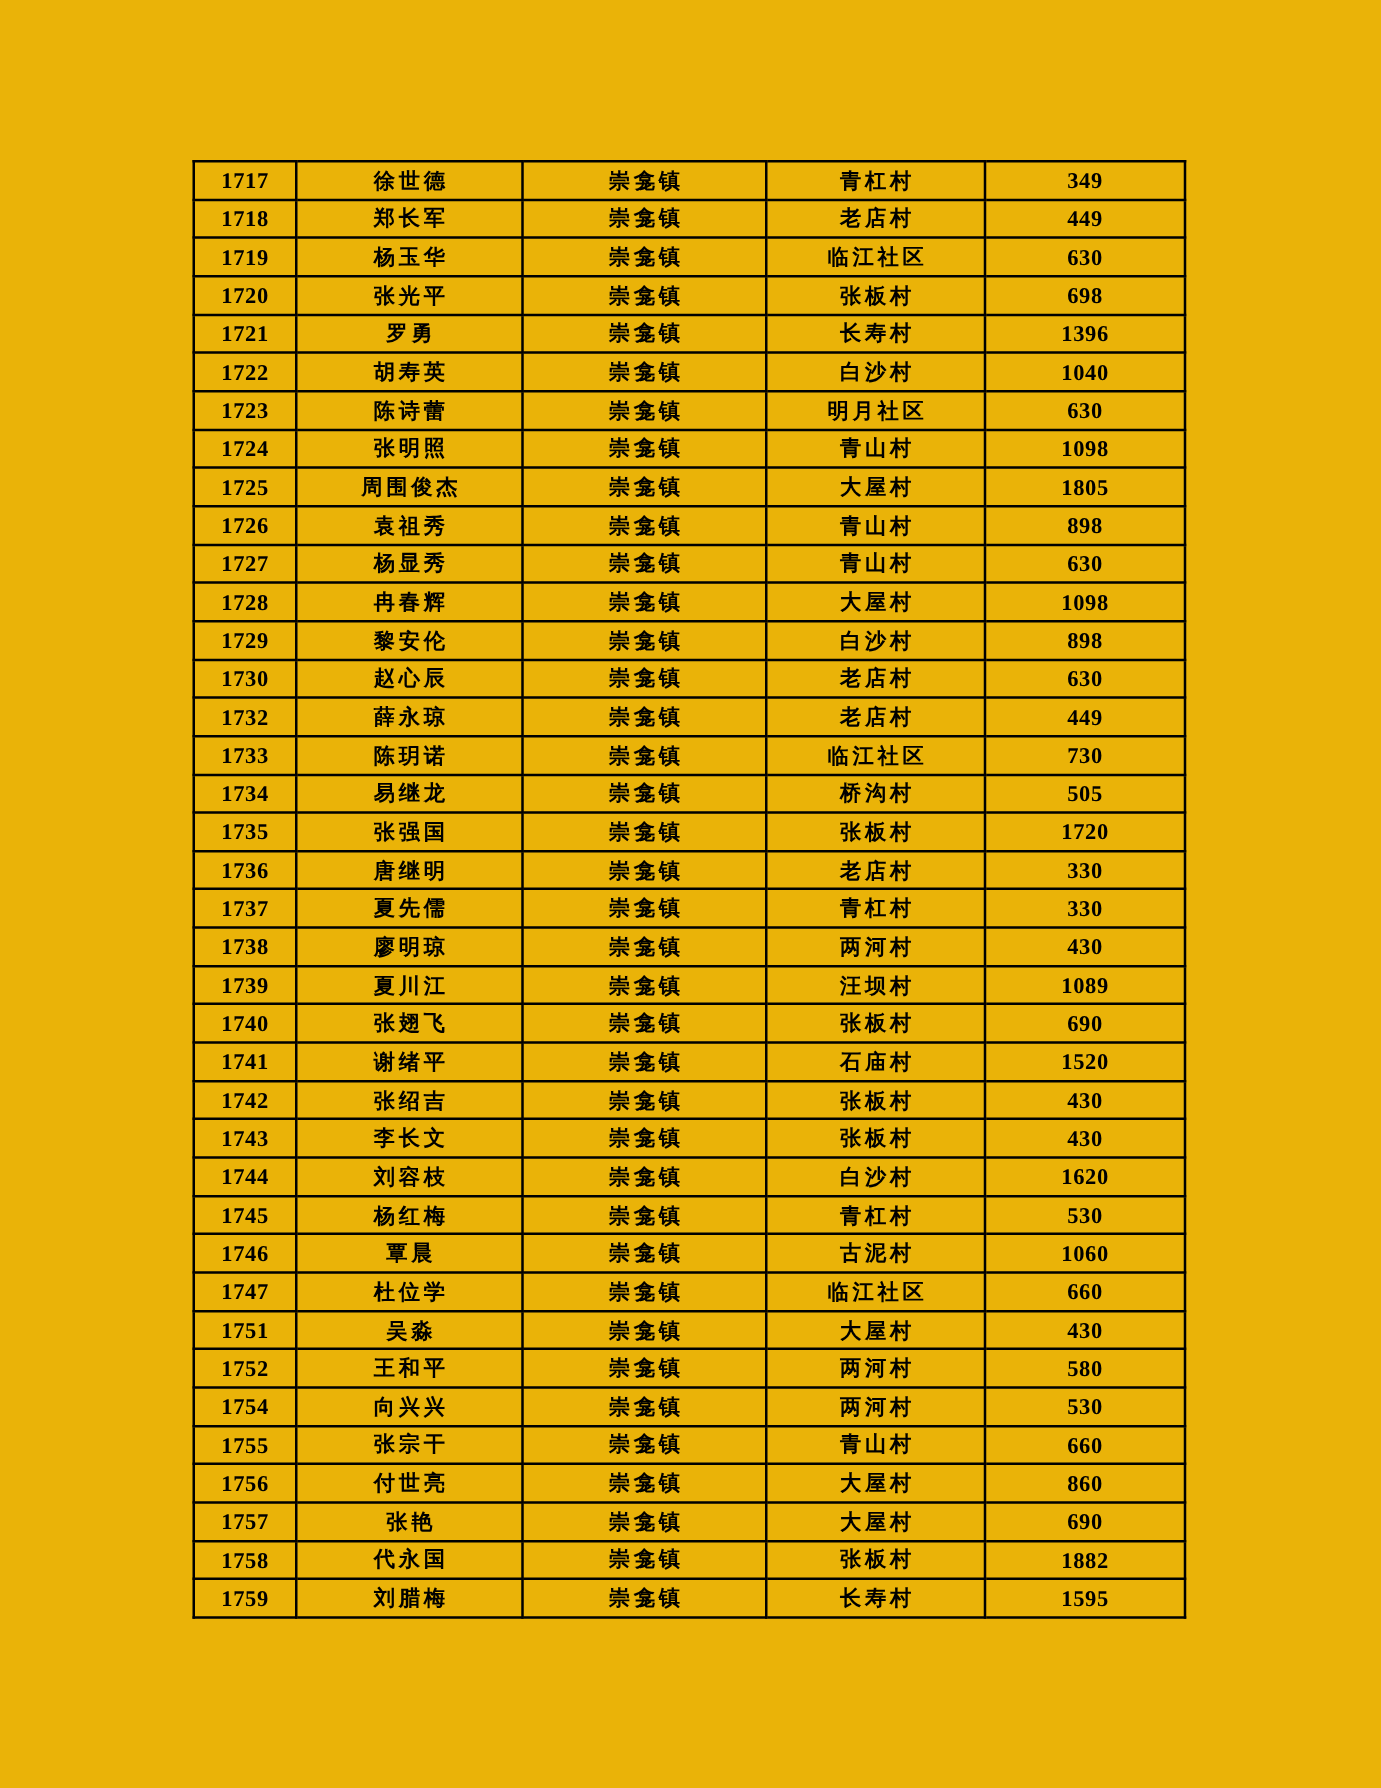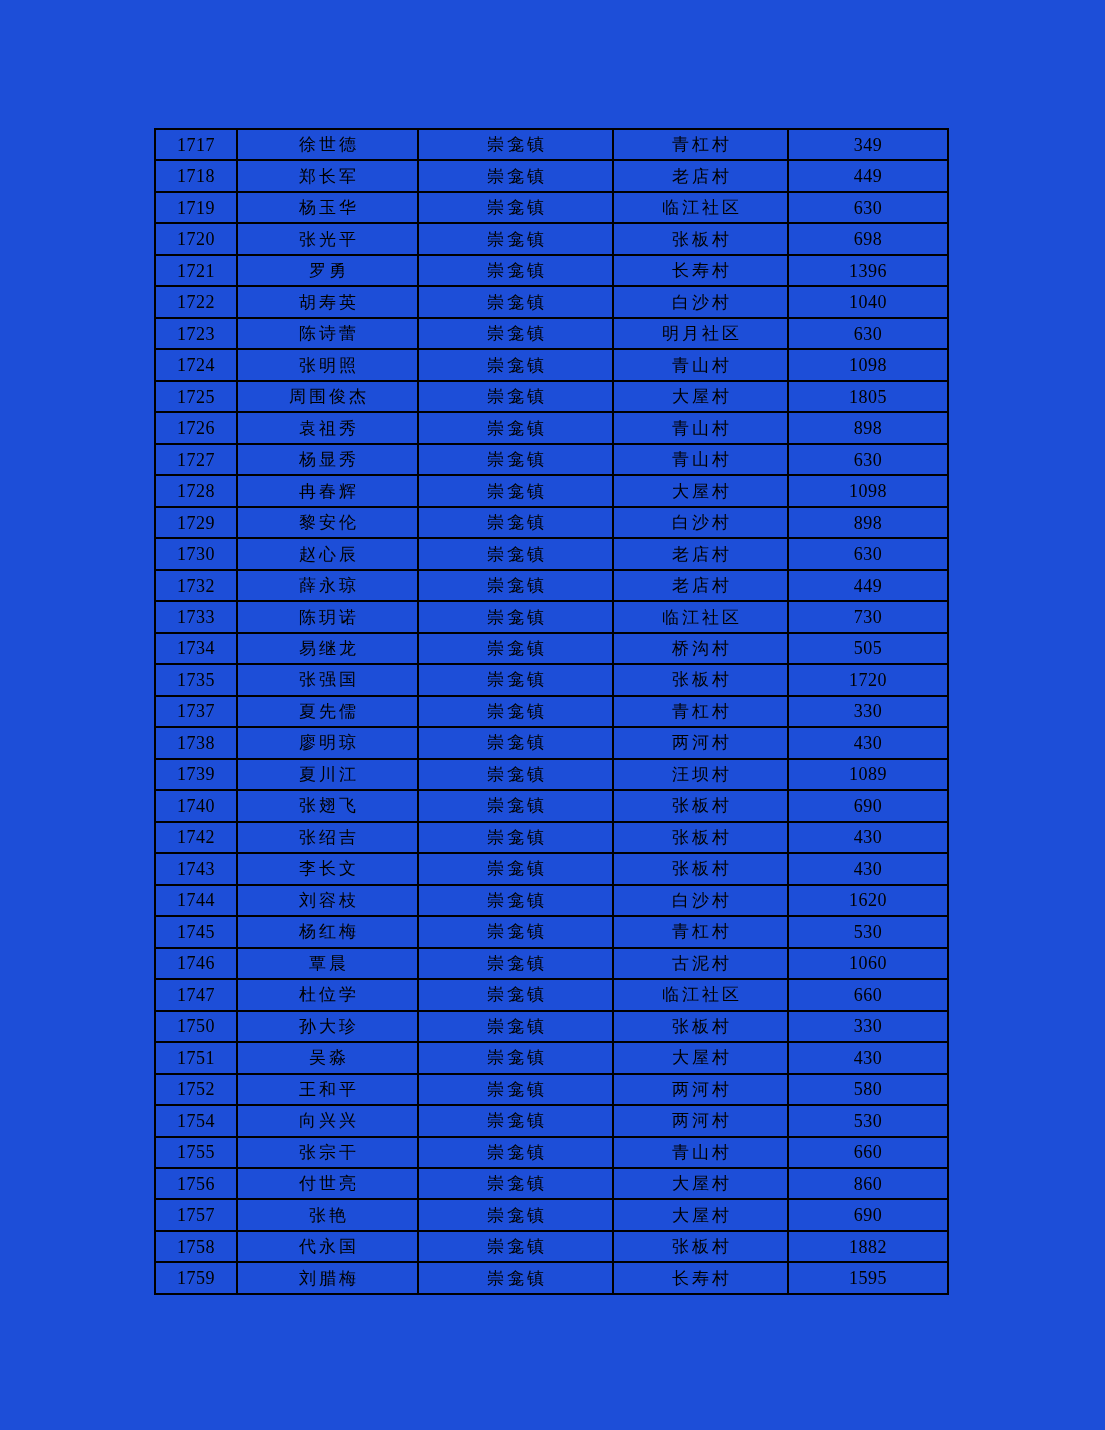--- a/index.html
+++ b/index.html
@@ -12,21 +12,22 @@
     height: 1430px;
     position: relative;
     font-family: "Liberation Serif", "DejaVu Serif", serif;
     color: #000000;
   }
   .page {
     position: absolute;
     left: 0; top: 0;
     width: 1105px;
     height: 1430px;
-    background: #1d4ed8;
+    background: #eab308;
+    font-weight: bold;
   }
   table.records {
     position: absolute;
     left: 154px;
     top: 128px;
     width: 793px;
     height: 1167px;
     border-collapse: collapse;
     table-layout: fixed;
   }
@@ -182,20 +183,27 @@
           <td class="num">505</td>
         </tr>
         <tr>
           <td class="num">1735</td>
           <td class="cjk">张强国</td>
           <td class="cjk">崇龛镇</td>
           <td class="cjk">张板村</td>
           <td class="num">1720</td>
         </tr>
         <tr>
+          <td class="num">1736</td>
+          <td class="cjk">唐继明</td>
+          <td class="cjk">崇龛镇</td>
+          <td class="cjk">老店村</td>
+          <td class="num">330</td>
+        </tr>
+        <tr>
           <td class="num">1737</td>
           <td class="cjk">夏先儒</td>
           <td class="cjk">崇龛镇</td>
           <td class="cjk">青杠村</td>
           <td class="num">330</td>
         </tr>
         <tr>
           <td class="num">1738</td>
           <td class="cjk">廖明琼</td>
           <td class="cjk">崇龛镇</td>
@@ -210,20 +218,27 @@
           <td class="num">1089</td>
         </tr>
         <tr>
           <td class="num">1740</td>
           <td class="cjk">张翅飞</td>
           <td class="cjk">崇龛镇</td>
           <td class="cjk">张板村</td>
           <td class="num">690</td>
         </tr>
         <tr>
+          <td class="num">1741</td>
+          <td class="cjk">谢绪平</td>
+          <td class="cjk">崇龛镇</td>
+          <td class="cjk">石庙村</td>
+          <td class="num">1520</td>
+        </tr>
+        <tr>
           <td class="num">1742</td>
           <td class="cjk">张绍吉</td>
           <td class="cjk">崇龛镇</td>
           <td class="cjk">张板村</td>
           <td class="num">430</td>
         </tr>
         <tr>
           <td class="num">1743</td>
           <td class="cjk">李长文</td>
           <td class="cjk">崇龛镇</td>
@@ -250,27 +265,20 @@
           <td class="cjk">崇龛镇</td>
           <td class="cjk">古泥村</td>
           <td class="num">1060</td>
         </tr>
         <tr>
           <td class="num">1747</td>
           <td class="cjk">杜位学</td>
           <td class="cjk">崇龛镇</td>
           <td class="cjk">临江社区</td>
           <td class="num">660</td>
-        </tr>
-        <tr>
-          <td class="num">1750</td>
-          <td class="cjk">孙大珍</td>
-          <td class="cjk">崇龛镇</td>
-          <td class="cjk">张板村</td>
-          <td class="num">330</td>
         </tr>
         <tr>
           <td class="num">1751</td>
           <td class="cjk">吴淼</td>
           <td class="cjk">崇龛镇</td>
           <td class="cjk">大屋村</td>
           <td class="num">430</td>
         </tr>
         <tr>
           <td class="num">1752</td>

